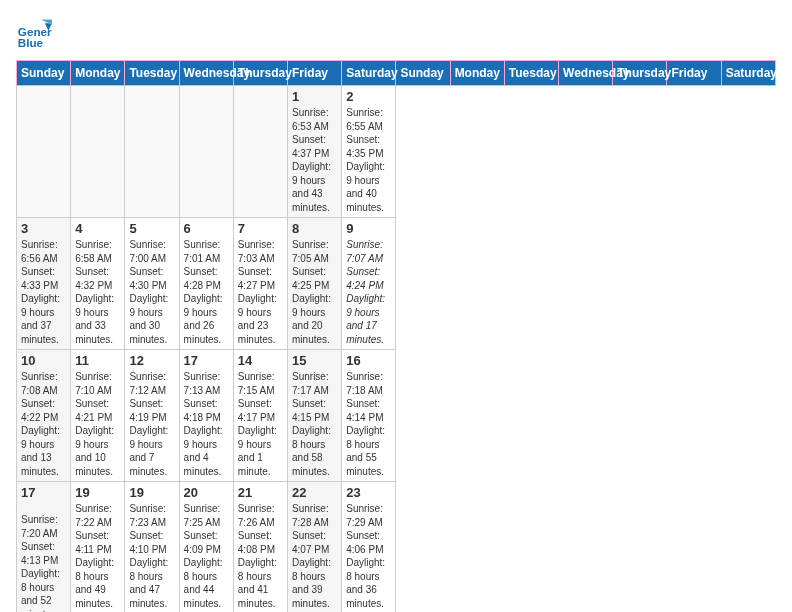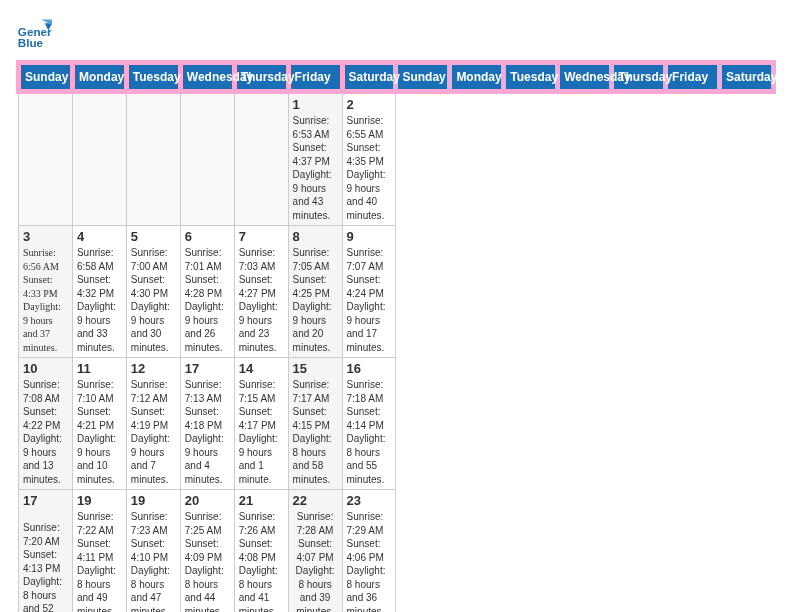--- a/index.html
+++ b/index.html
@@ -40,21 +40,21 @@
       border-collapse: collapse;
       table-layout: fixed;
     }
     th {
       background: #1a6eb5;
       color: #fff;
       font-size: 12px;
       font-weight: bold;
       padding: 5px 4px;
       text-align: left;
-      border: 5px solid #f9a8d4;
+      border: 1px solid #f9a8d4;
     }
     td {
       border: 1px solid #ccc;
       vertical-align: top;
       padding: 3px 4px;
       font-size: 10px;
       color: #333;
       height: 80px;
       background: #fff;
     }
@@ -126,21 +126,21 @@
           <div class="day-num">2</div>
           <div class="day-info" style="white-space: pre-line;">Sunrise: 6:55 AM
 Sunset: 4:35 PM
 Daylight: 9 hours
 and 40 minutes.</div>
         </td>
       </tr>
       <tr>
         <td class="gray">
           <div class="day-num">3</div>
-          <div class="day-info" style="white-space: pre-line; font-family: Liberation Serif, serif;">Sunrise: 6:56 AM
+          <div class="day-info" style="white-space: pre-line;">Sunrise: 6:56 AM
 Sunset: 4:33 PM
 Daylight: 9 hours
 and 37 minutes.</div>
         </td>
         <td>
           <div class="day-num">4</div>
           <div class="day-info" style="white-space: pre-line;">Sunrise: 6:58 AM
 Sunset: 4:32 PM
 Daylight: 9 hours
 and 33 minutes.</div>
@@ -168,21 +168,21 @@
         </td>
         <td class="gray">
           <div class="day-num">8</div>
           <div class="day-info" style="white-space: pre-line;">Sunrise: 7:05 AM
 Sunset: 4:25 PM
 Daylight: 9 hours
 and 20 minutes.</div>
         </td>
         <td>
           <div class="day-num">9</div>
-          <div class="day-info" style="white-space: pre-line;">Sunrise: 7:07 AM
+          <div class="day-info" style="white-space: pre-line; font-style: italic;">Sunrise: 7:07 AM
 Sunset: 4:24 PM
 Daylight: 9 hours
 and 17 minutes.</div>
         </td>
       </tr>
       <tr>
         <td class="gray">
           <div class="day-num">10</div>
           <div class="day-info" style="white-space: pre-line;">Sunrise: 7:08 AM
 Sunset: 4:22 PM
@@ -263,21 +263,21 @@
         </td>
         <td>
           <div class="day-num">21</div>
           <div class="day-info" style="white-space: pre-line;">Sunrise: 7:26 AM
 Sunset: 4:08 PM
 Daylight: 8 hours
 and 41 minutes.</div>
         </td>
         <td class="gray">
           <div class="day-num">22</div>
-          <div class="day-info" style="white-space: pre-line; text-align: center;">Sunrise: 7:28 AM
+          <div class="day-info" style="white-space: pre-line;">Sunrise: 7:28 AM
 Sunset: 4:07 PM
 Daylight: 8 hours
 and 39 minutes.</div>
         </td>
         <td>
           <div class="day-num">23</div>
           <div class="day-info" style="white-space: pre-line;">Sunrise: 7:29 AM
 Sunset: 4:06 PM
 Daylight: 8 hours
 and 36 minutes.</div>

